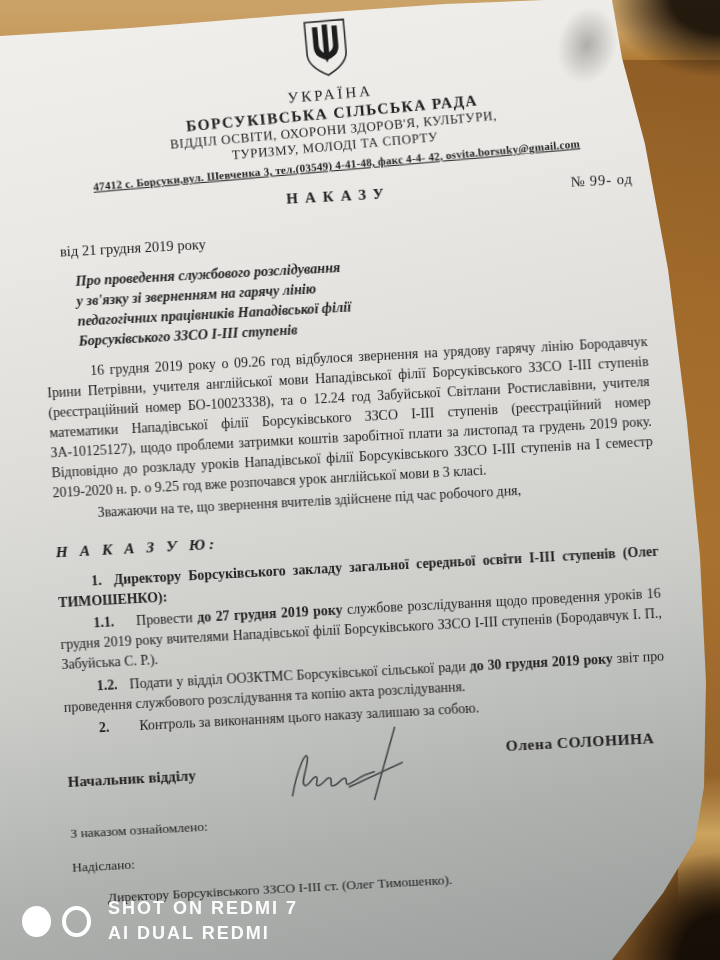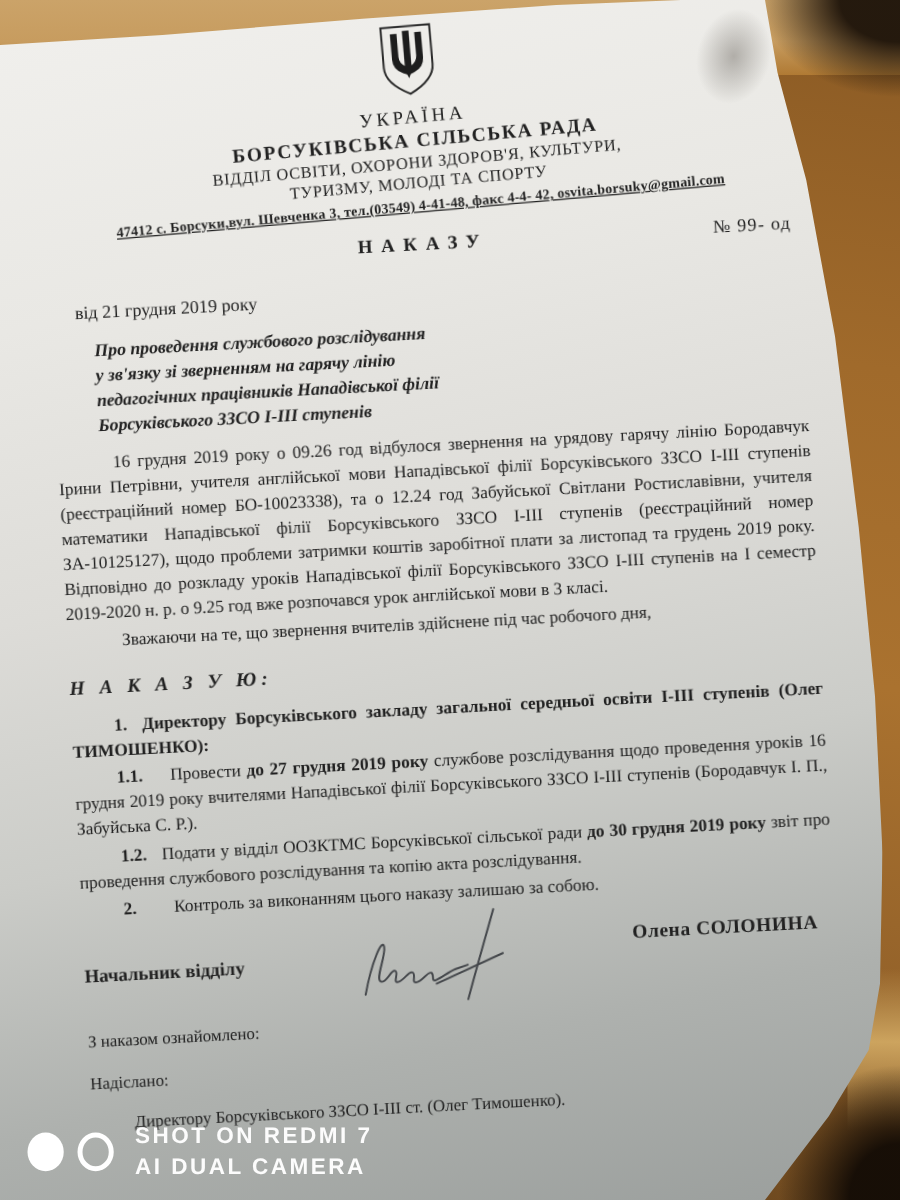--- a/index.html
+++ b/index.html
@@ -138,16 +138,16 @@
       <div class="recipient">Директору Борсуківського ЗЗСО І-ІІІ ст. (Олег Тимошенко).</div>
 
     </div>
   </div>
 
   <div class="watermark">
     <div class="wm-dot-filled"></div>
     <div class="wm-dot-outline"></div>
     <div class="wm-text">
       <div>SHOT ON REDMI 7</div>
-      <div>AI DUAL CAMERA</div>
+      <div>AI DUAL REDMI</div>
     </div>
   </div>
 </div>
 
 </body></html>

